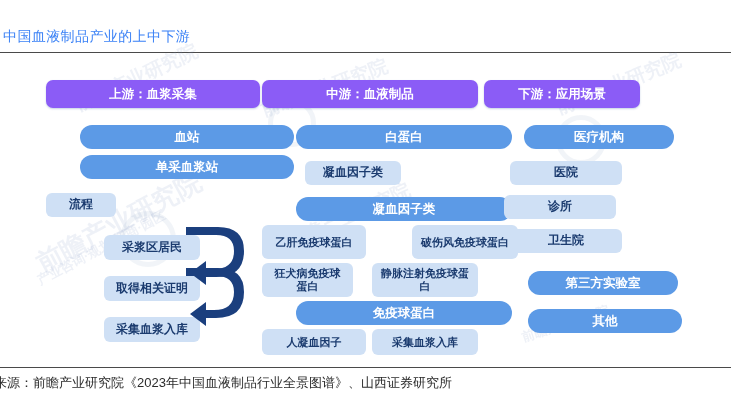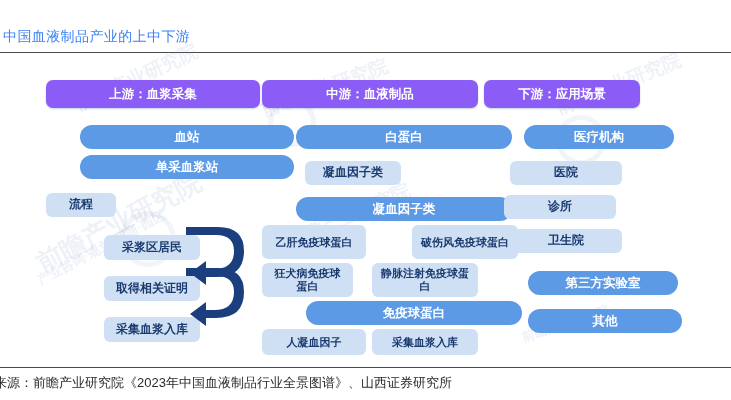--- a/index.html
+++ b/index.html
@@ -122,21 +122,21 @@
   <div class="box lvl-mid" style="left:262px;top:144px;width:216px;height:24px;">凝血因子类</div>
 
   <div class="box lvl-light sm" style="left:262px;top:172px;width:104px;height:34px;padding:0 4px;">乙肝免疫球蛋白</div>
 
   <div class="box lvl-light sm" style="left:372px;top:172px;width:106px;height:34px;padding:0 4px;margin-left:40px;">破伤风免疫球蛋白</div>
 
   <div class="box lvl-light sm" style="left:262px;top:210px;width:91px;height:34px;padding:0 12px;">狂犬病免疫球蛋白</div>
 
   <div class="box lvl-light sm" style="left:372px;top:210px;width:106px;height:34px;padding:7px 4px;">静脉注射免疫球蛋白</div>
 
-  <div class="box lvl-mid" style="left:272px;top:248px;width:216px;height:24px;">免疫球蛋白</div>
+  <div class="box lvl-mid" style="left:262px;top:248px;width:216px;height:24px;">免疫球蛋白</div>
 
   <div class="box lvl-light sm" style="left:262px;top:276px;width:104px;height:26px;">人凝血因子</div>
 
   <div class="box lvl-light sm" style="left:372px;top:276px;width:106px;height:26px;">采集血浆入库</div>
 
   <div class="box lvl-head" style="left:484px;top:27px;width:156px;height:28px;">下游：应用场景</div>
 
   <div class="box lvl-mid" style="left:490px;top:72px;width:150px;height:24px;">医疗机构</div>
 
   <div class="box lvl-light" style="left:510px;top:108px;width:112px;height:24px;">医院</div>

